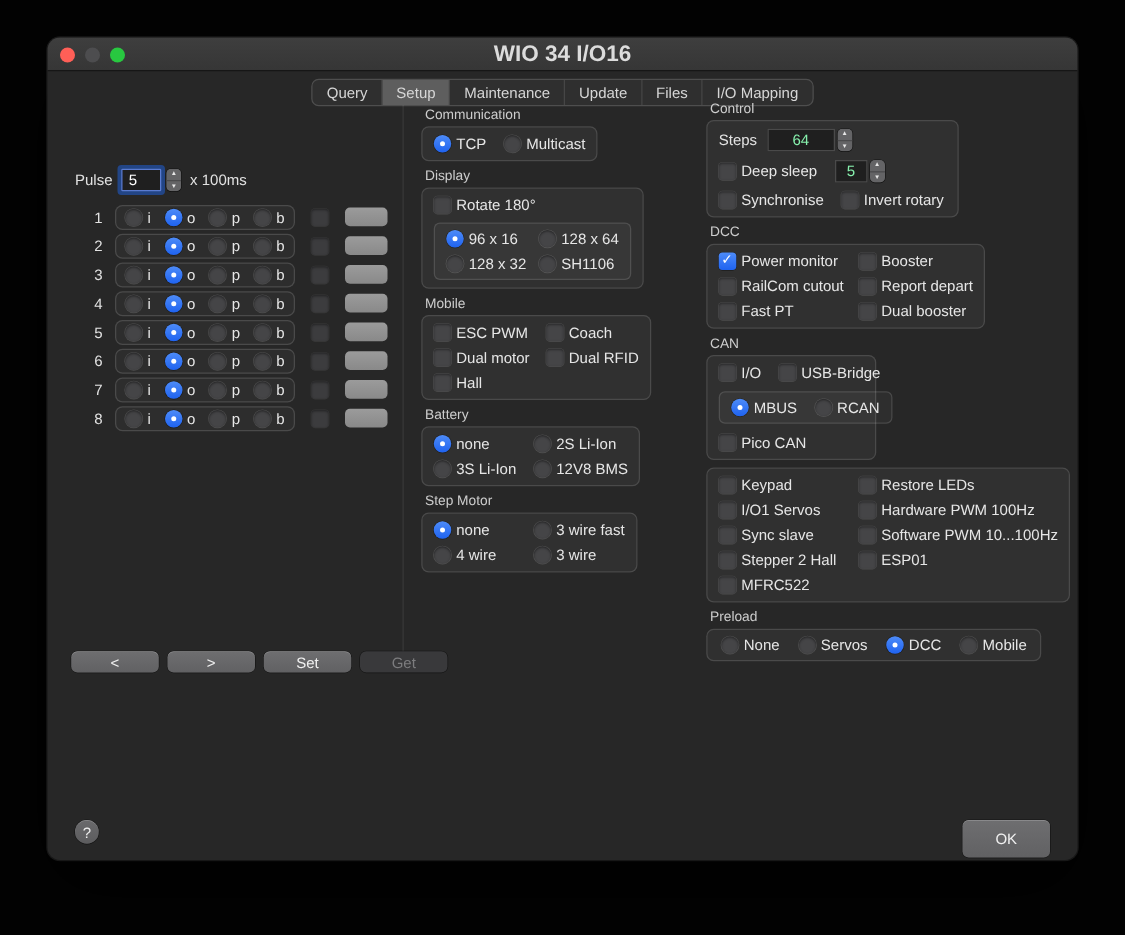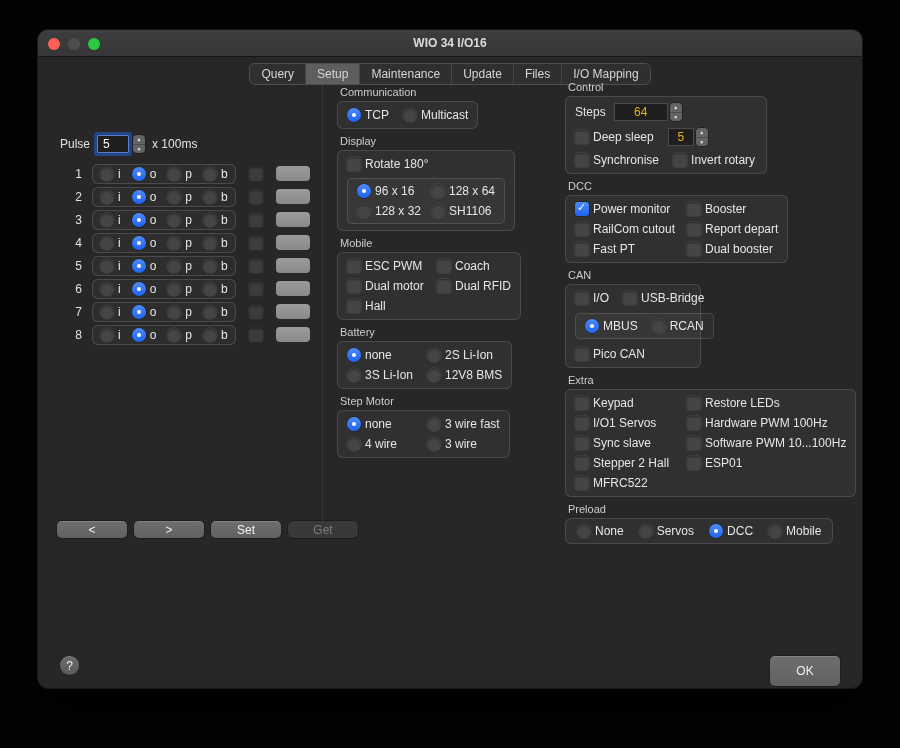--- a/index.html
+++ b/index.html
@@ -17,21 +17,21 @@
     background:#272727; border-radius:10px;
     box-shadow:0 0 0 1px rgba(255,255,255,.09), 0 22px 60px rgba(0,0,0,.85);
     overflow:hidden;
   }
   
   .titlebar {
     height:27px; background:linear-gradient(#3e3e3e,#363636);
     border-bottom:1px solid #161616;
     display:flex; align-items:center; justify-content:center; position:relative;
   }
-  .title { font-size:12px; font-weight:bold; color:#dcdcdc; }
+  .title { font-size:18px; font-weight:bold; color:#dcdcdc; }
   .traffic { position:absolute; left:10px; top:8px; display:flex; gap:8px; }
   .light { width:12px; height:12px; border-radius:50%; }
   .light.red { background:#ff5f57; }
   .light.gray { background:#4d4d4f; }
   .light.green { background:#28c840; }
   
   .tabbar { display:flex; justify-content:center; margin-top:6px; }
   .tabs { display:flex; background:#2f2f2f; border:1px solid #4e4e4e; border-radius:6px; overflow:hidden; }
   .tab { font-size:12px; padding:3px 11px; color:#d6d6d6; border-right:1px solid #464646; white-space:nowrap; }
   .tab:last-child { border-right:none; }
@@ -45,21 +45,21 @@
   .radio.on { background:linear-gradient(#4d8bf8,#1f63f0); box-shadow:0 0 0 .5px rgba(0,0,0,.4); }
   .radio.on::after { content:""; position:absolute; left:5px; top:5px; width:4px; height:4px; border-radius:50%; background:#fff; }
   .check {
     width:14px; height:14px; border-radius:3px; flex:none; position:relative;
     background:#454547; box-shadow:inset 0 1px 2px rgba(0,0,0,.4), 0 0 0 .5px rgba(255,255,255,.14);
   }
   .check.on { background:linear-gradient(#4d8bf8,#1f63f0); box-shadow:0 0 0 .5px rgba(0,0,0,.4); }
   .check.on::after { content:"✓"; position:absolute; left:2px; top:-1px; color:#fff; font-size:11px; font-weight:bold; }
   .check.dim { background:#3c3c3e; box-shadow:inset 0 1px 2px rgba(0,0,0,.4), 0 0 0 .5px rgba(255,255,255,.08); }
   .num-field {
-    height:18px; background:#1f1f1f; border:1px solid #4a4a4a; color:#eab308;
+    height:18px; background:#1f1f1f; border:1px solid #4a4a4a; color:#86efac;
     display:flex; align-items:center; justify-content:center; font-size:12px;
   }
   .pulse-field {
     width:32px; height:18px; background:#1f1f1f; border:1px solid #5a7bd0; color:#fff;
     display:flex; align-items:center; padding-left:5px; font-size:12px;
     box-shadow:0 0 0 3px rgba(30,99,230,.5); border-radius:1px;
   }
   .stepper { width:12px; height:18px; margin-left:2px; border-radius:4px; overflow:hidden; display:flex; flex-direction:column; box-shadow:0 0 0 .5px rgba(0,0,0,.6); flex:none; }
   .stepper span { flex:1; background:#646466; color:#e8e8e8; font-size:5px; display:flex; align-items:center; justify-content:center; }
   .stepper span:last-child { border-top:1px solid #4b4b4d; }
@@ -560,21 +560,20 @@
             </label>
         </div>
         <label class="opt">
             <span class="check"></span>
             <span>Pico CAN</span>
           </label>
       </div>
     </div>
 
     <div class="group">
-      <div class="group-title">Extra</div>
       <div class="group-box grid2" style="--c1:102px;">
         <label class="opt">
             <span class="check"></span>
             <span>Keypad</span>
           </label>
         <label class="opt">
             <span class="check"></span>
             <span>Restore LEDs</span>
           </label>
         <label class="opt">

